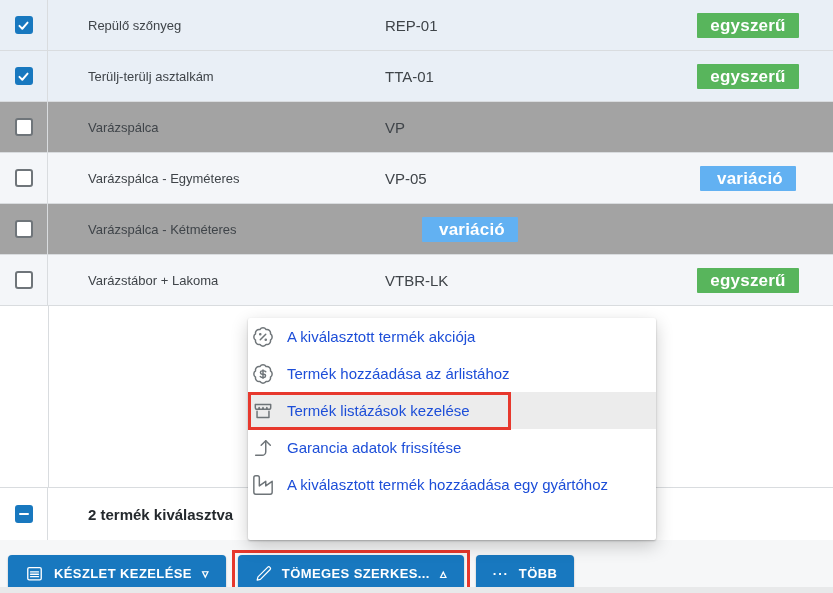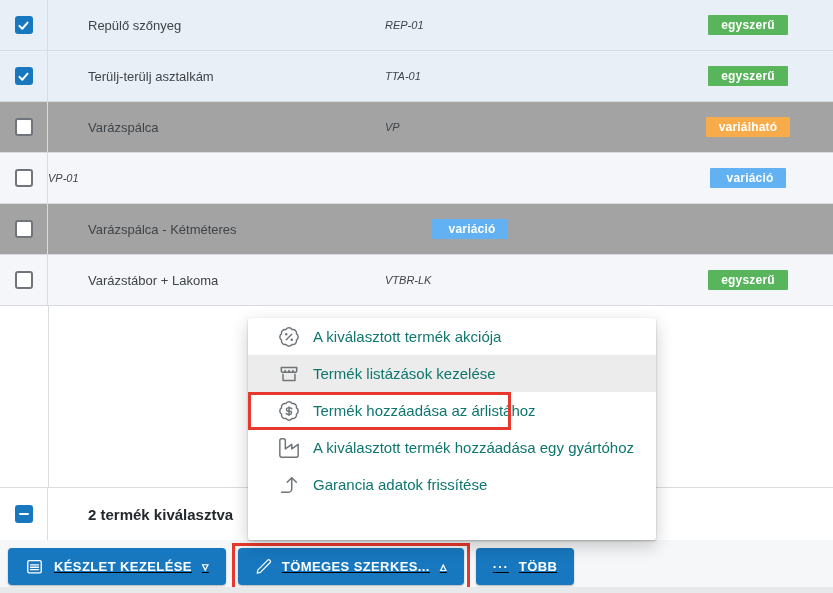--- a/index.html
+++ b/index.html
@@ -9,56 +9,56 @@
   
   .col-line{position:absolute;left:48px;top:0;width:1px;height:540px;background:var(--row-border);z-index:0;}
 
   
   .table{position:absolute;top:0;left:0;width:833px;z-index:1;}
   .row{display:flex;align-items:center;height:51px;border-bottom:1px solid var(--row-border);box-sizing:border-box;background:#a3a3a3;}
   .row.selected{background:var(--row-selected);}
   .row.striped{background:var(--row-striped);}
   .cell-check{width:48px;min-width:48px;align-self:stretch;display:flex;align-items:center;justify-content:center;border-right:1px solid var(--row-border);box-sizing:border-box;}
   .cell-name{width:337px;min-width:337px;padding-left:40px;box-sizing:border-box;color:#3f4449;font-size:13px;}
-  .cell-sku{flex:1;color:#3f4449;font-size:11px;font-style:italic;}
+  .cell-sku{flex:1;color:#3f4449;font-size:15px;}
   .cell-badge{width:170px;min-width:170px;display:flex;justify-content:center;}
 
   .checkbox{width:18px;height:18px;border:2px solid #6f757a;border-radius:3px;box-sizing:border-box;background:#fff;display:flex;align-items:center;justify-content:center;cursor:pointer;}
   .checkbox.checked{background:var(--accent);border-color:var(--accent);}
   .checkbox svg{display:none;}
   .checkbox.checked svg{display:block;}
   .checkbox.indeterminate{background:var(--accent);border-color:var(--accent);}
   .checkbox.indeterminate .dash{width:10px;height:2px;background:#fff;border-radius:1px;}
 
-  .badge{color:#fff;font-size:12px;font-weight:bold;padding:4px 13px;border-radius:1px;line-height:1;letter-spacing:.2px;}
+  .badge{color:#fff;font-size:17px;font-weight:bold;padding:4px 13px;border-radius:1px;line-height:1;letter-spacing:.2px;}
   .badge.simple{background:var(--badge-green);}
   .badge.variable{background:var(--badge-orange);}
   .badge.variant{background:var(--badge-blue);padding-left:17px;}
 
   
   .footer{position:absolute;top:487px;left:0;width:833px;height:53px;border-top:1px solid var(--row-border);display:flex;align-items:center;box-sizing:border-box;background:#fff;z-index:1;}
   .footer .cell-check{height:100%;}
   .footer-text{margin-left:40px;font-size:15px;font-weight:bold;color:#24292d;}
   .footer-link{margin-left:14px;font-size:15px;font-weight:bold;color:var(--accent);cursor:pointer;}
 
   
-  .toolbar{position:absolute;top:540px;left:0;width:833px;height:53px;background:#f6f7f8;display:flex;align-items:flex-end;padding:8px 0 8px 8px;box-sizing:border-box;gap:12px;z-index:1;text-decoration:underline;}
+  .toolbar{position:absolute;top:540px;left:0;width:833px;height:53px;background:#f6f7f8;display:flex;align-items:flex-end;padding:8px 0 1px 8px;box-sizing:border-box;gap:12px;z-index:1;}
   .bottom-strip{position:absolute;left:0;bottom:0;width:100%;height:6px;background:#e8e9ea;}
   .btn{display:inline-flex;align-items:center;gap:10px;background:var(--accent);color:#fff;border:none;border-radius:4px;height:37px;padding:0 17px;font-family:"Liberation Sans",sans-serif;font-size:13px;font-weight:bold;letter-spacing:.4px;cursor:pointer;box-shadow:0 1px 2px rgba(0,0,0,.28);white-space:nowrap;}
   .btn svg{flex:none;}
   .caret{font-size:13px;line-height:1;}
   .caret.down::after{content:"▿";}
   .caret.up::after{content:"▵";}
   .dots{font-weight:bold;letter-spacing:1px;}
   .annotated-wrap{position:relative;display:inline-flex;}
   .red-frame{position:absolute;inset:-5px -6px;border:3px solid var(--annotation-red);pointer-events:none;}
 
   
   .dropdown{position:absolute;left:248px;top:318px;width:408px;height:222px;background:#fff;box-shadow:0 1px 2px rgba(0,0,0,.25),0 6px 18px rgba(0,0,0,.2);border-radius:2px;z-index:3;}
-  .menu-item{display:flex;align-items:center;height:37px;padding-left:30px;gap:13px;font-size:15px;color:#0f766e;cursor:pointer;box-sizing:border-box;}
+  .menu-item{display:flex;align-items:center;height:37px;padding-left:4px;gap:13px;font-size:15px;color:#1d4ed8;cursor:pointer;box-sizing:border-box;}
   .menu-item.hover{background:var(--menu-hover);}
   .menu-item .mi-icon{color:#6e7478;display:flex;align-items:center;}
   .menu-red-frame{position:absolute;left:0;top:74px;width:263px;height:38px;border:3px solid var(--annotation-red);box-sizing:border-box;pointer-events:none;}
 </style>
 </head>
 <body>
 
 <div class="screen">
   <div class="col-line"></div>
 
@@ -95,32 +95,30 @@
     </div>
 
     <div class="row">
       <div class="cell-check">
         <span class="checkbox">
           
         </span>
       </div>
       <div class="cell-name">Varázspálca</div>
       <div class="cell-sku">VP</div>
-      <div class="cell-badge">
-          <span class="badge variable">variálható</span>
-        </div>
     </div>
 
     <div class="row striped">
       <div class="cell-check">
         <span class="checkbox">
           
         </span>
       </div>
-      <div class="cell-sku">VP-01</div>
+      <div class="cell-name">Varázspálca - Egyméteres</div>
+      <div class="cell-sku">VP-05</div>
       <div class="cell-badge">
           <span class="badge variant">variáció</span>
         </div>
     </div>
 
     <div class="row">
       <div class="cell-check">
         <span class="checkbox">
           
         </span>
@@ -190,52 +188,52 @@
       <span class="mi-icon">
         <svg width="22" height="22" viewBox="0 0 24 24" fill="none" stroke="currentColor" stroke-width="1.6" stroke-linecap="round" stroke-linejoin="round">
             <path d="M3.85 8.62a4 4 0 0 1 4.78-4.77 4 4 0 0 1 6.74 0 4 4 0 0 1 4.78 4.78 4 4 0 0 1 0 6.74 4 4 0 0 1-4.77 4.78 4 4 0 0 1-6.75 0 4 4 0 0 1-4.78-4.77 4 4 0 0 1 0-6.76Z"></path>
             <path d="m15 9-6 6"></path>
             <circle cx="9" cy="9" r=".6" fill="currentColor"></circle>
             <circle cx="15" cy="15" r=".6" fill="currentColor"></circle>
           </svg>
       </span>
       <span>A kiválasztott termék akciója</span>
     </div>
+    <div class="menu-item">
+      <span class="mi-icon">
+        <svg width="22" height="22" viewBox="0 0 24 24" fill="none" stroke="currentColor" stroke-width="1.6" stroke-linecap="round" stroke-linejoin="round">
+            <path d="M3.85 8.62a4 4 0 0 1 4.78-4.77 4 4 0 0 1 6.74 0 4 4 0 0 1 4.78 4.78 4 4 0 0 1 0 6.74 4 4 0 0 1-4.77 4.78 4 4 0 0 1-6.75 0 4 4 0 0 1-4.78-4.77 4 4 0 0 1 0-6.76Z"></path>
+            <path d="M12 7.5v9"></path>
+            <path d="M15 9.6a3.4 3.4 0 0 0-2-1h-2a1.8 1.8 0 0 0 0 3.6h2a1.8 1.8 0 0 1 0 3.6h-2a3.4 3.4 0 0 1-2-1"></path>
+          </svg>
+      </span>
+      <span>Termék hozzáadása az árlistához</span>
+    </div>
     <div class="menu-item hover">
       <span class="mi-icon">
         <svg width="22" height="22" viewBox="0 0 24 24" fill="none" stroke="currentColor" stroke-width="1.6" stroke-linecap="round" stroke-linejoin="round">
             <path d="M4 5h16"></path>
             <path d="M3.6 5v3.1a2.1 2.1 0 0 0 4.2 0 2.1 2.1 0 0 0 4.2 0 2.1 2.1 0 0 0 4.2 0 2.1 2.1 0 0 0 4.2 0V5"></path>
             <path d="M5.5 12.3V19h13v-6.7"></path>
           </svg>
       </span>
       <span>Termék listázások kezelése</span>
     </div>
     <div class="menu-item">
       <span class="mi-icon">
         <svg width="22" height="22" viewBox="0 0 24 24" fill="none" stroke="currentColor" stroke-width="1.6" stroke-linecap="round" stroke-linejoin="round">
-            <path d="M3.85 8.62a4 4 0 0 1 4.78-4.77 4 4 0 0 1 6.74 0 4 4 0 0 1 4.78 4.78 4 4 0 0 1 0 6.74 4 4 0 0 1-4.77 4.78 4 4 0 0 1-6.75 0 4 4 0 0 1-4.78-4.77 4 4 0 0 1 0-6.76Z"></path>
-            <path d="M12 7.5v9"></path>
-            <path d="M15 9.6a3.4 3.4 0 0 0-2-1h-2a1.8 1.8 0 0 0 0 3.6h2a1.8 1.8 0 0 1 0 3.6h-2a3.4 3.4 0 0 1-2-1"></path>
-          </svg>
-      </span>
-      <span>Termék hozzáadása az árlistához</span>
-    </div>
-    <div class="menu-item">
-      <span class="mi-icon">
-        <svg width="22" height="22" viewBox="0 0 24 24" fill="none" stroke="currentColor" stroke-width="1.6" stroke-linecap="round" stroke-linejoin="round">
-            <path d="M2 20a2 2 0 0 0 2 2h16a2 2 0 0 0 2-2V8l-7 5V8l-7 5V4a2 2 0 0 0-2-2H4a2 2 0 0 0-2 2Z"></path>
-          </svg>
-      </span>
-      <span>A kiválasztott termék hozzáadása egy gyártóhoz</span>
-    </div>
-    <div class="menu-item">
-      <span class="mi-icon">
-        <svg width="22" height="22" viewBox="0 0 24 24" fill="none" stroke="currentColor" stroke-width="1.6" stroke-linecap="round" stroke-linejoin="round">
             <polyline points="10 9 15 4 20 9"></polyline>
             <path d="M4 20h7a4 4 0 0 0 4-4V4"></path>
           </svg>
       </span>
       <span>Garancia adatok frissítése</span>
     </div>
+    <div class="menu-item">
+      <span class="mi-icon">
+        <svg width="22" height="22" viewBox="0 0 24 24" fill="none" stroke="currentColor" stroke-width="1.6" stroke-linecap="round" stroke-linejoin="round">
+            <path d="M2 20a2 2 0 0 0 2 2h16a2 2 0 0 0 2-2V8l-7 5V8l-7 5V4a2 2 0 0 0-2-2H4a2 2 0 0 0-2 2Z"></path>
+          </svg>
+      </span>
+      <span>A kiválasztott termék hozzáadása egy gyártóhoz</span>
+    </div>
     <div class="menu-red-frame"></div>
   </div>
 </div>
 
 </body></html>

